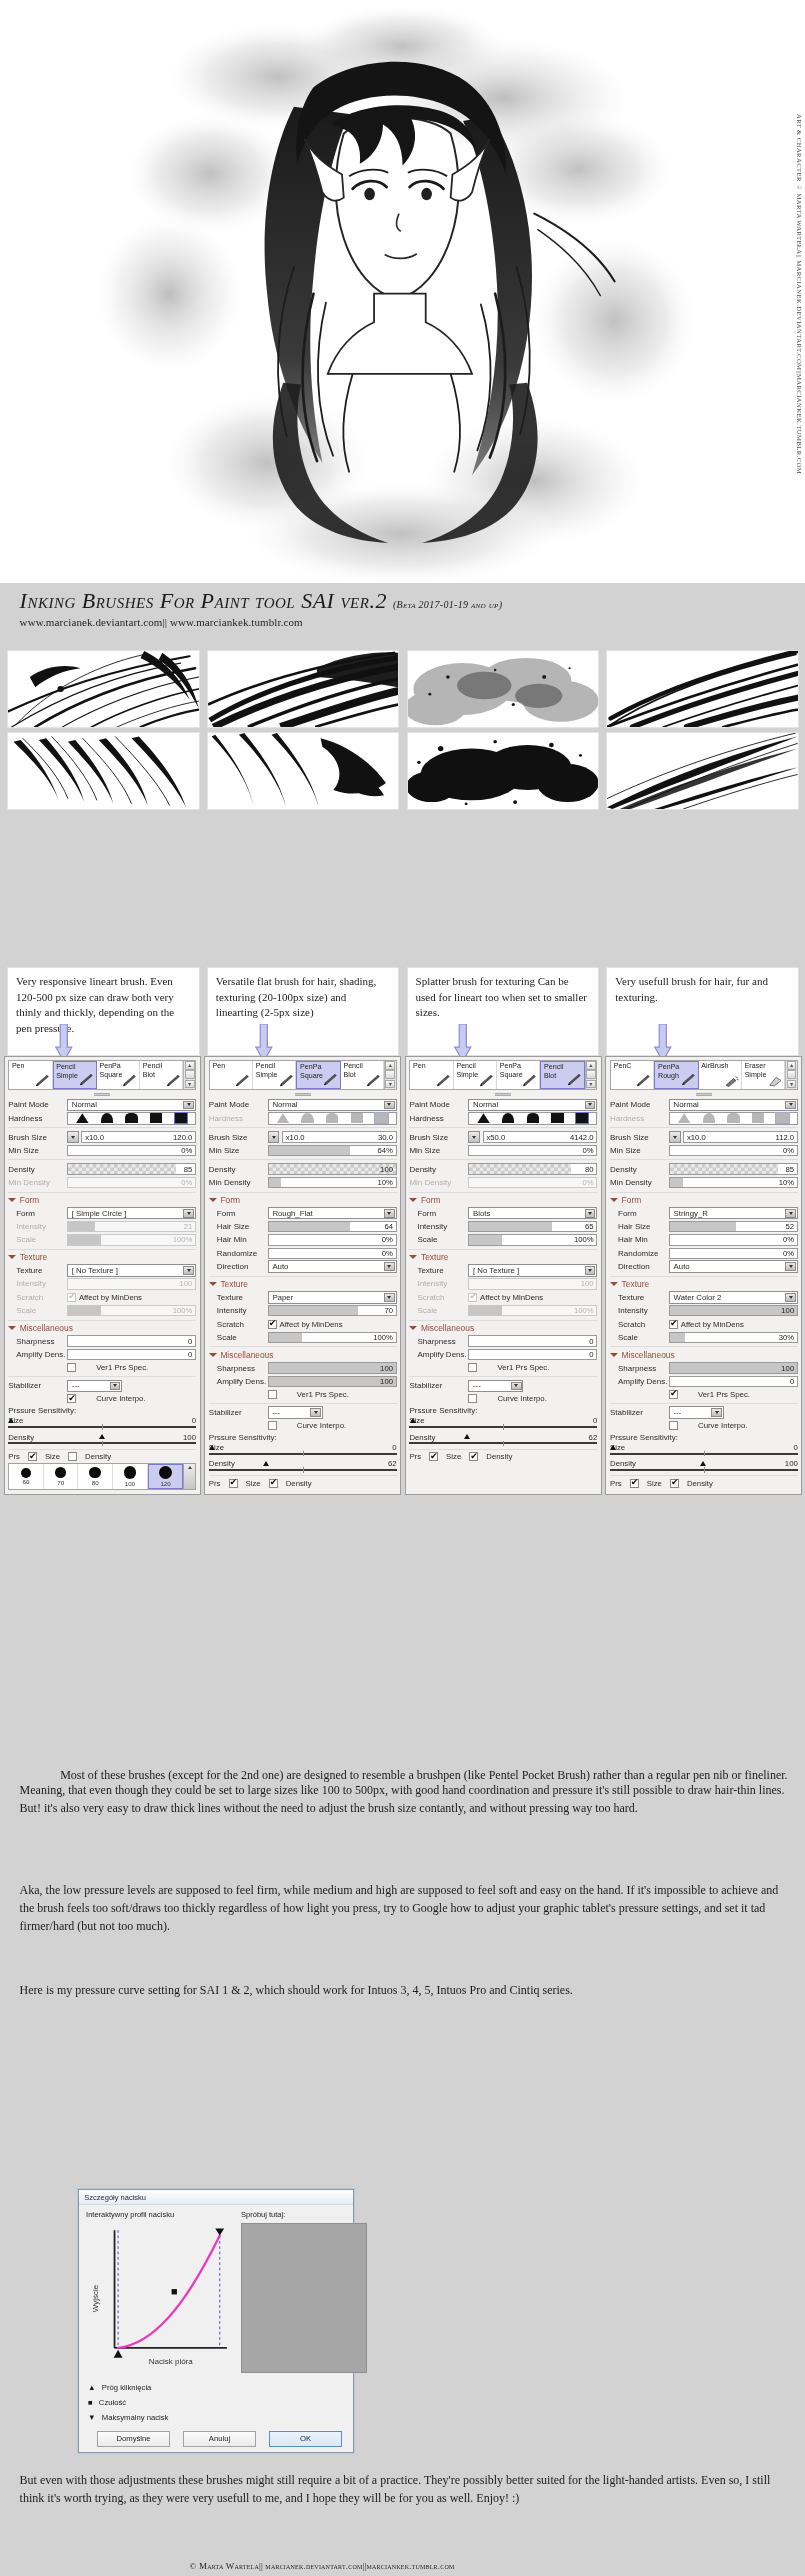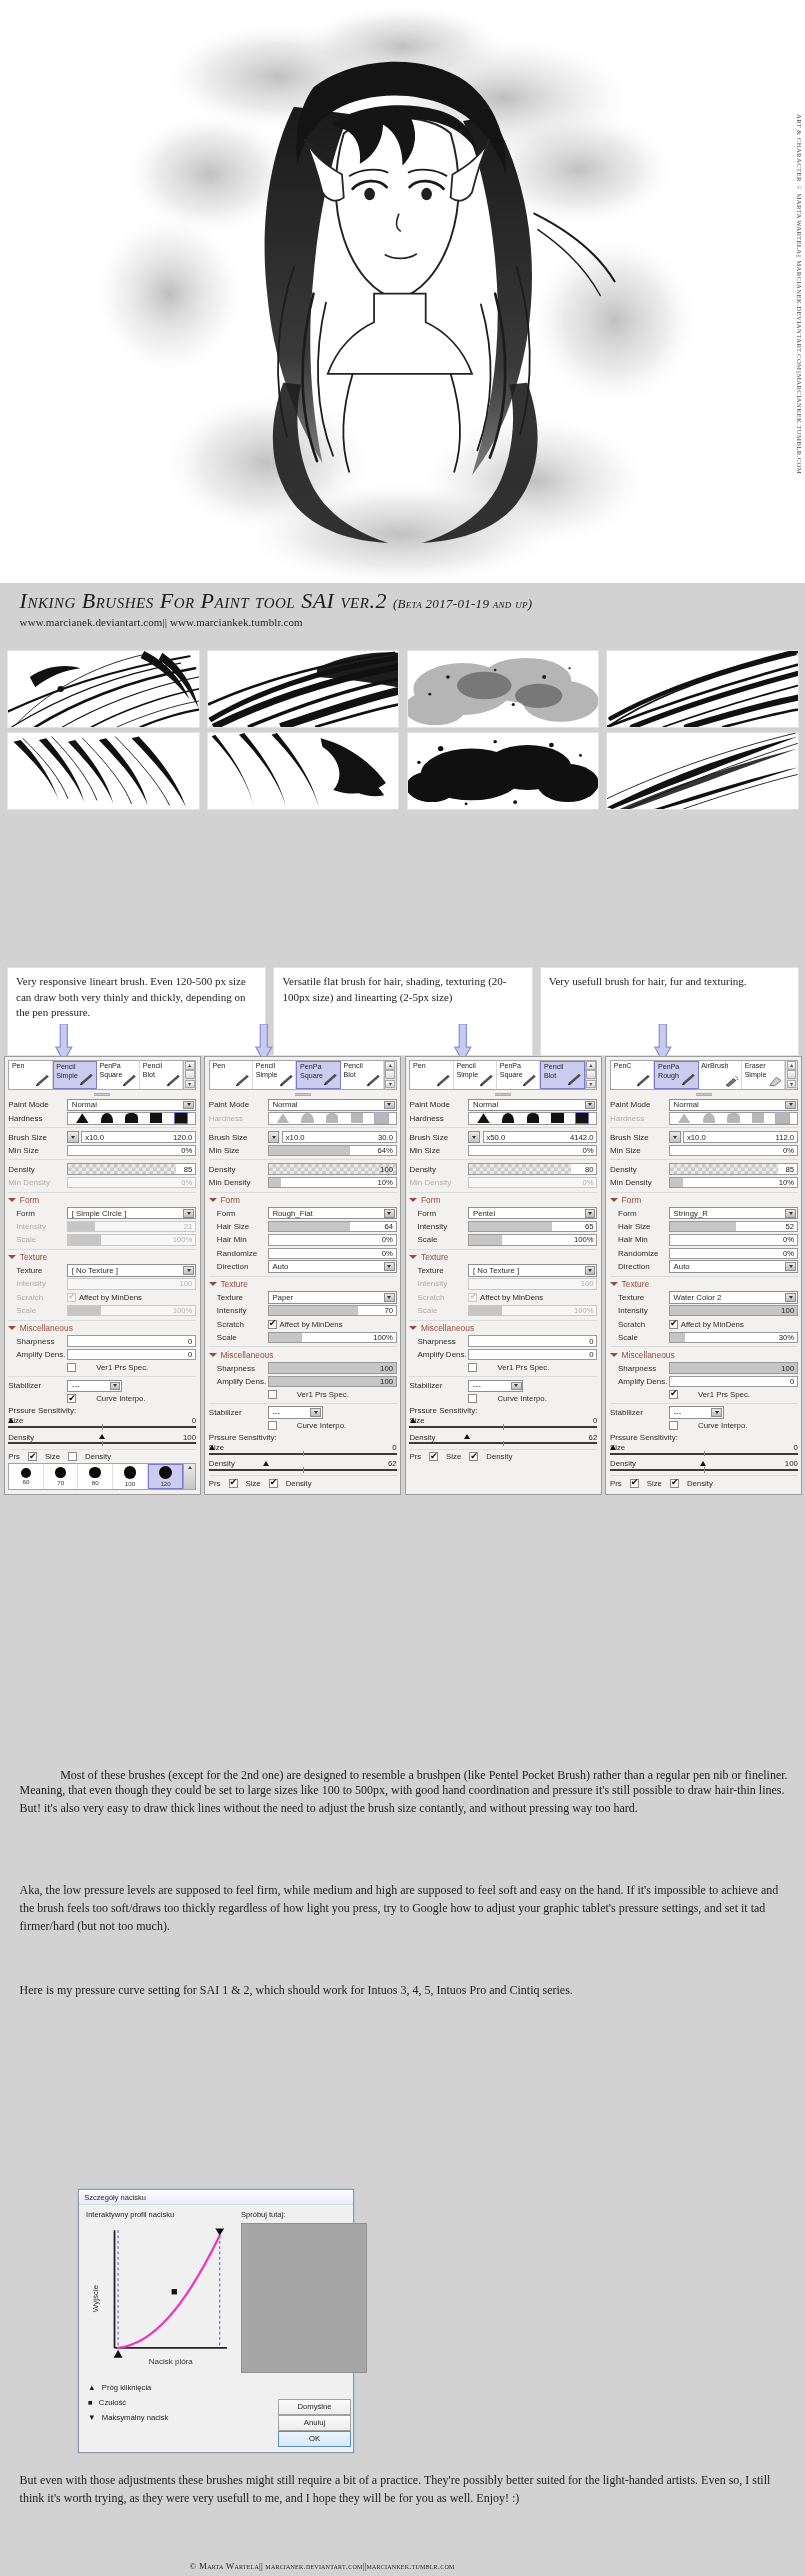--- a/index.html
+++ b/index.html
@@ -25,21 +25,21 @@
 
   
   #titleband { position:absolute; top:583px; left:0; width:806px; height:61px; background:#d2d2d2; }
   #title-main {
     position:absolute; left:19.6px; top:4.5px;
     font-family:"Liberation Serif", serif;
     font-style:italic; font-size:22px; letter-spacing:0.5px;
     font-variant:small-caps; color:#1b1b1b; white-space:nowrap;
   }
   #title-beta {
-    font-style:italic; font-size:13px; font-variant:small-caps; letter-spacing:0.3px;
+    font-style:italic; font-size:10px; font-variant:small-caps; letter-spacing:0.3px;
   }
   #title-links {
     position:absolute; left:19.6px; top:33px;
     font-family:"Liberation Serif", serif; font-size:11px;
     color:#1f1f1f; letter-spacing:0.1px; white-space:nowrap;
   }
 
   
   .sample-row { position:absolute; left:0; width:806px; display:flex; gap:7.1px; padding:0 7.1px; }
   .sample { flex:1 1 0; height:78px; background:#fff; border:0.9px solid #e3e3e3; overflow:hidden; position:relative; }
@@ -150,21 +150,21 @@
     box-shadow:0 0 0 0.9px #b8c6d2;
     font-family:"Liberation Sans", sans-serif; font-size:7.5px; color:#1c1c1c;
   }
   #dlg .tb { height:15px; background:linear-gradient(#fdfdfd,#e6eef5); border-bottom:0.9px solid #cfd9e1; display:flex; align-items:center; padding-left:5.3px; font-size:7.5px; color:#2a2a2a; }
   #dlg .body { padding:5.3px 7.1px; position:relative; height:249px; }
   #dlg .colhdr { display:flex; font-size:7.5px; margin-bottom:2.7px; }
   #dlg .graph { position:absolute; left:7.1px; top:18px; width:148px; height:150px; background:#f0f0f0; }
   #dlg .prev { position:absolute; left:162px; top:18px; width:126px; height:150px; background:#a6a6a6; border:0.9px solid #8f8f8f; }
   #dlg .legend { position:absolute; left:9px; top:175px; font-size:7.7px; line-height:15px; }
   #dlg .legend div { display:flex; align-items:center; gap:6.2px; }
-  #dlg .btns { position:absolute; right:2px; bottom:7.1px; display:flex; gap:0;flex-direction:column; }
+  #dlg .btns { position:absolute; right:11px; bottom:7.1px; display:flex; gap:13px; }
   #dlg .btn { width:73px; height:16px; border:0.9px solid #a2a2a2; background:linear-gradient(#fcfcfc,#ebebeb); display:flex; align-items:center; justify-content:center; font-size:7.7px; }
   #dlg .btn.primary { border:0.9px solid #5a8ec2; background:linear-gradient(#eaf4fd,#d6e9fa); }
 
   
   #footer {
     position:absolute; left:0; bottom:0; width:644px; height:19.6px;
     display:flex; align-items:center; justify-content:center;
     font-family:"Liberation Serif", serif; font-size:9px; color:#262626; letter-spacing:0.2px;
     font-variant:small-caps;
   }
@@ -393,20 +393,21 @@
           <path d="M22 88 C76 62 144 34 210 12"></path>
         <path d="M84 88 C128 72 178 56 210 48"></path>
       </g>
     </svg>
   </div>
 </div>
 
 <div id="desc-row">
   <div class="desc">Very responsive lineart brush. Even 120-500 px size can draw both very thinly and thickly, depending on the pen pressure.</div>
   <div class="desc">Versatile flat brush for hair, shading, texturing (20-100px size) and linearting (2-5px size)</div>
+  <div class="desc">Splatter brush for texturing Can be used for lineart too when set to smaller sizes.</div>
   <div class="desc">Very usefull brush for hair, fur and texturing.</div>
 </div>
 
 <svg class="arrow" style="left:54px;  top:1024px;" viewBox="0 0 22 44">
     <path d="M7 0 h8 v26 h5 L11 42 L2 26 h5 z" fill="#c9cbee" stroke="#8b8fd8" stroke-width="1.4"></path>
   </svg>
 <svg class="arrow" style="left:254px; top:1024px;" viewBox="0 0 22 44">
     <path d="M7 0 h8 v26 h5 L11 42 L2 26 h5 z" fill="#c9cbee" stroke="#8b8fd8" stroke-width="1.4"></path>
   </svg>
 <svg class="arrow" style="left:453px; top:1024px;" viewBox="0 0 22 44">
@@ -950,21 +951,21 @@
         </div>
       </div>
       <div class="hr"></div>
       <div class="sec">
         <span class="tri"></span>
         <span class="nm">Form</span>
       </div>
       <div class="row">
         <span class="lbl ind">Form</span>
         <div class="combo">
-          <span>Pentel</span>
+          <span>Blots</span>
           <span class="arrowbtn">
             <i></i>
           </span>
         </div>
       </div>
       <div class="row">
         <span class="lbl ind">Intensity</span>
         <div class="fld">
           <span class="bar" style="width:65%"></span>
           <span class="val">65</span>

